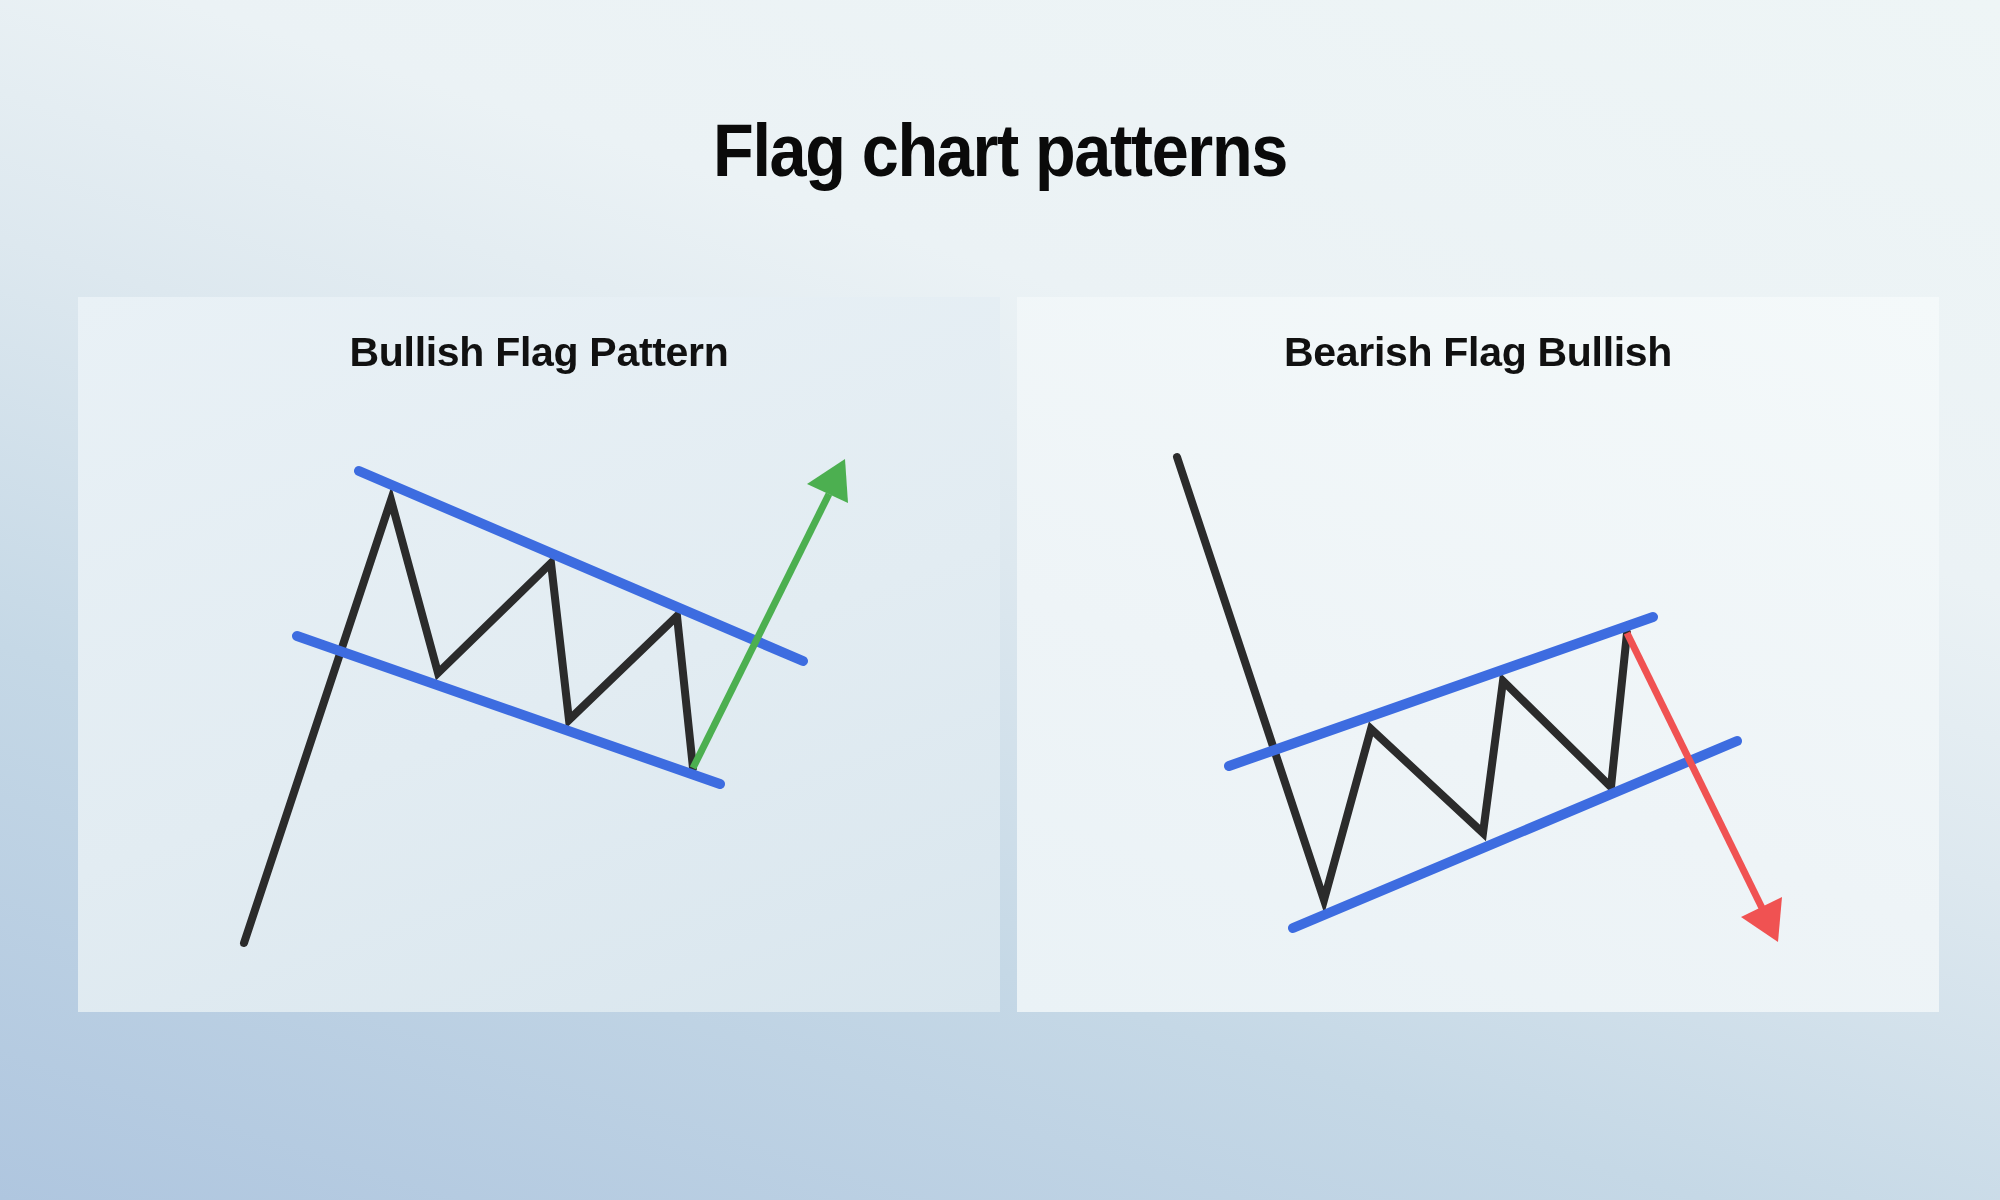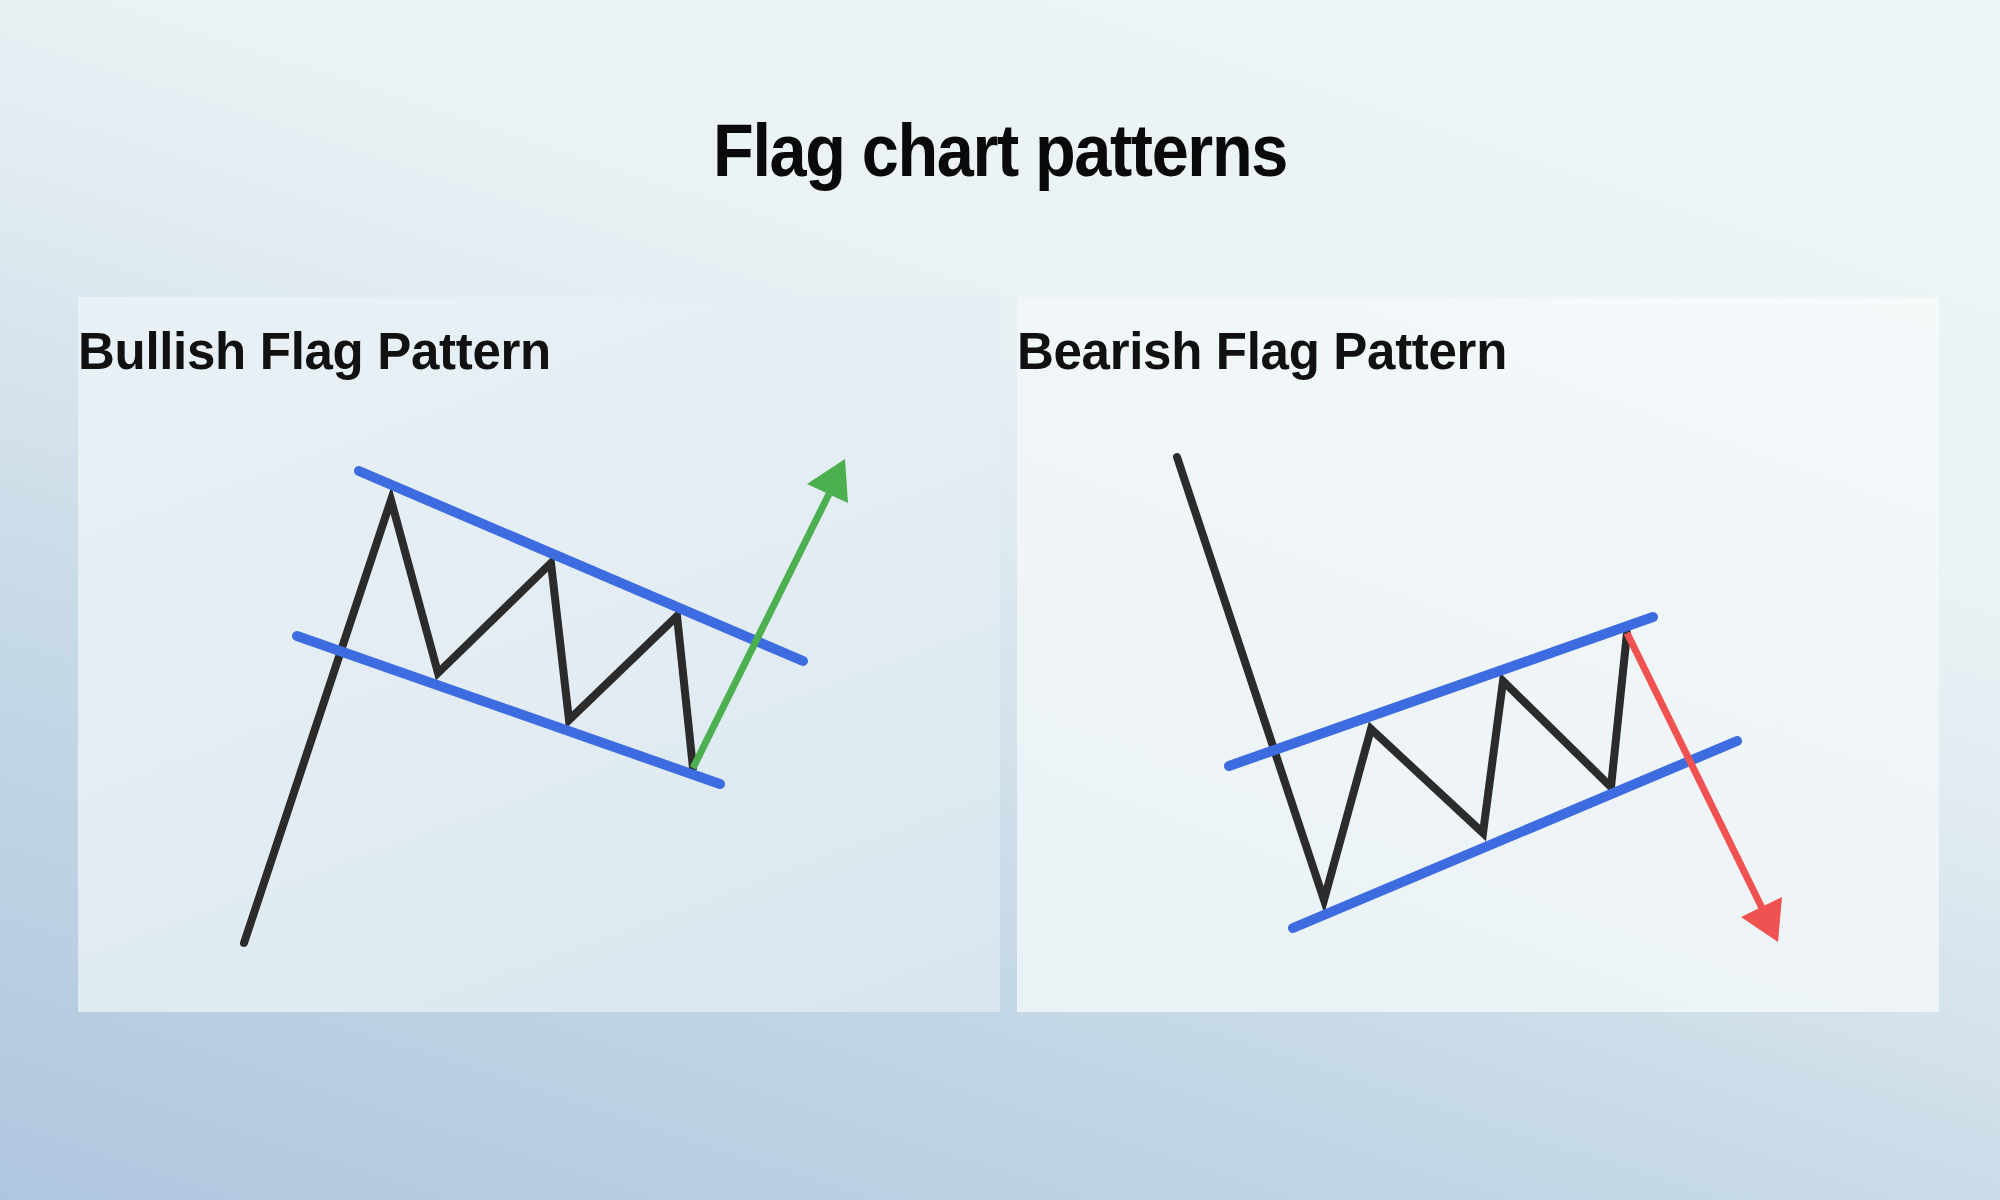--- a/index.html
+++ b/index.html
@@ -20,38 +20,38 @@
   .panel-left {
     left: 78px; width: 922px;
     background: linear-gradient(160deg, #e9f1f6 0%, #e2ecf2 55%, #d9e6ee 100%);
   }
   .panel-right {
     left: 1017px; width: 922px;
     background: linear-gradient(200deg, #f4f9fa 0%, #eef4f7 60%, #eaf2f6 100%);
   }
   .panel-title {
     position: absolute; top: 30px; left: 0; width: 100%;
-    text-align: left; font-weight: 700; font-size: 51px; line-height: 50px;
+    text-align: center; font-weight: 700; font-size: 41px; line-height: 50px;
     color: #111111; letter-spacing: -0.3px;
   }
   svg.diagram {
     position: absolute; left: 0; top: 0; width: 2000px; height: 1200px; pointer-events: none;
   }
 </style>
 </head>
 <body>
 
 <div class="main-title">Flag chart patterns</div>
 
 <div class="panel panel-left">
   <div class="panel-title">Bullish Flag Pattern</div>
 </div>
 
 <div class="panel panel-right">
-  <div class="panel-title">Bearish Flag Pattern</div>
+  <div class="panel-title">Bearish Flag Bullish</div>
 </div>
 
 <svg class="diagram" viewBox="0 0 2000 1200" xmlns="http://www.w3.org/2000/svg">
   <g>
     <polyline class="price" fill="none" stroke-width="8" stroke-linejoin="miter" stroke-linecap="round" points="244,943 391,500 438,673 551,563 569,720 677,616 693,768" stroke="#2b2b2b"></polyline>
     <line class="upper" stroke-width="10" stroke-linecap="round" x1="359" y1="471" x2="803" y2="661" stroke="#3d6ce0"></line>
     <line class="lower" stroke-width="10" stroke-linecap="round" x1="297" y1="636" x2="720" y2="784" stroke="#3d6ce0"></line>
     <line class="shaft" stroke-width="7" x1="693" y1="768" x2="829" y2="494" stroke="#4caf50"></line>
     <polygon class="head" points="845,459 807,484 848,503" fill="#4caf50"></polygon>
   </g>

